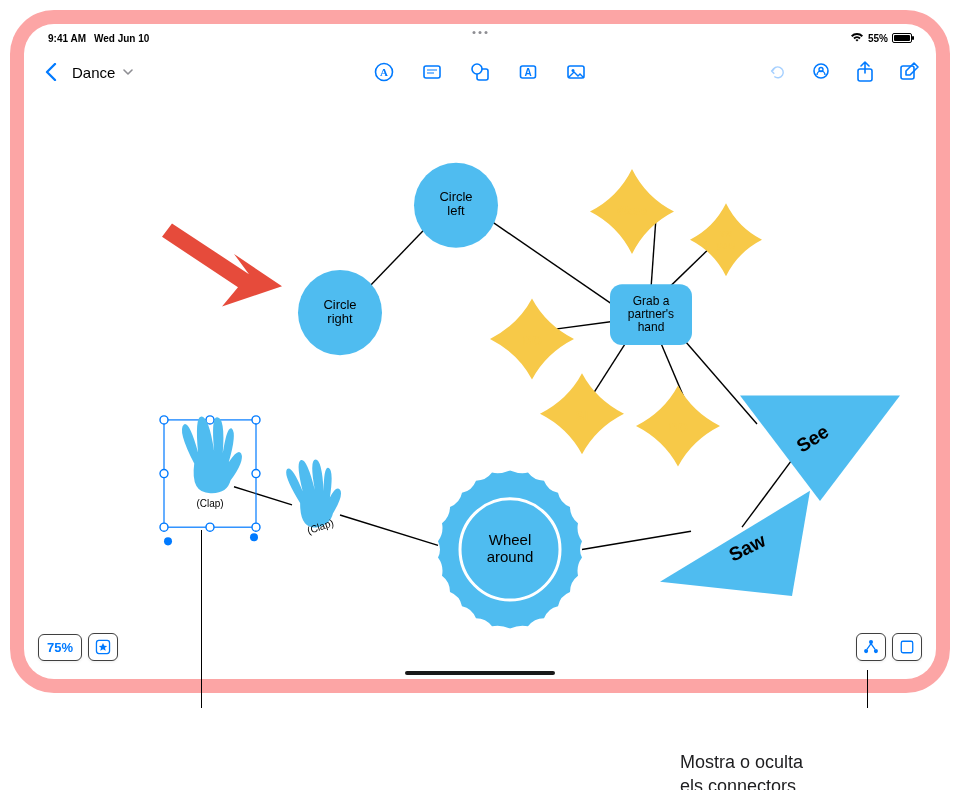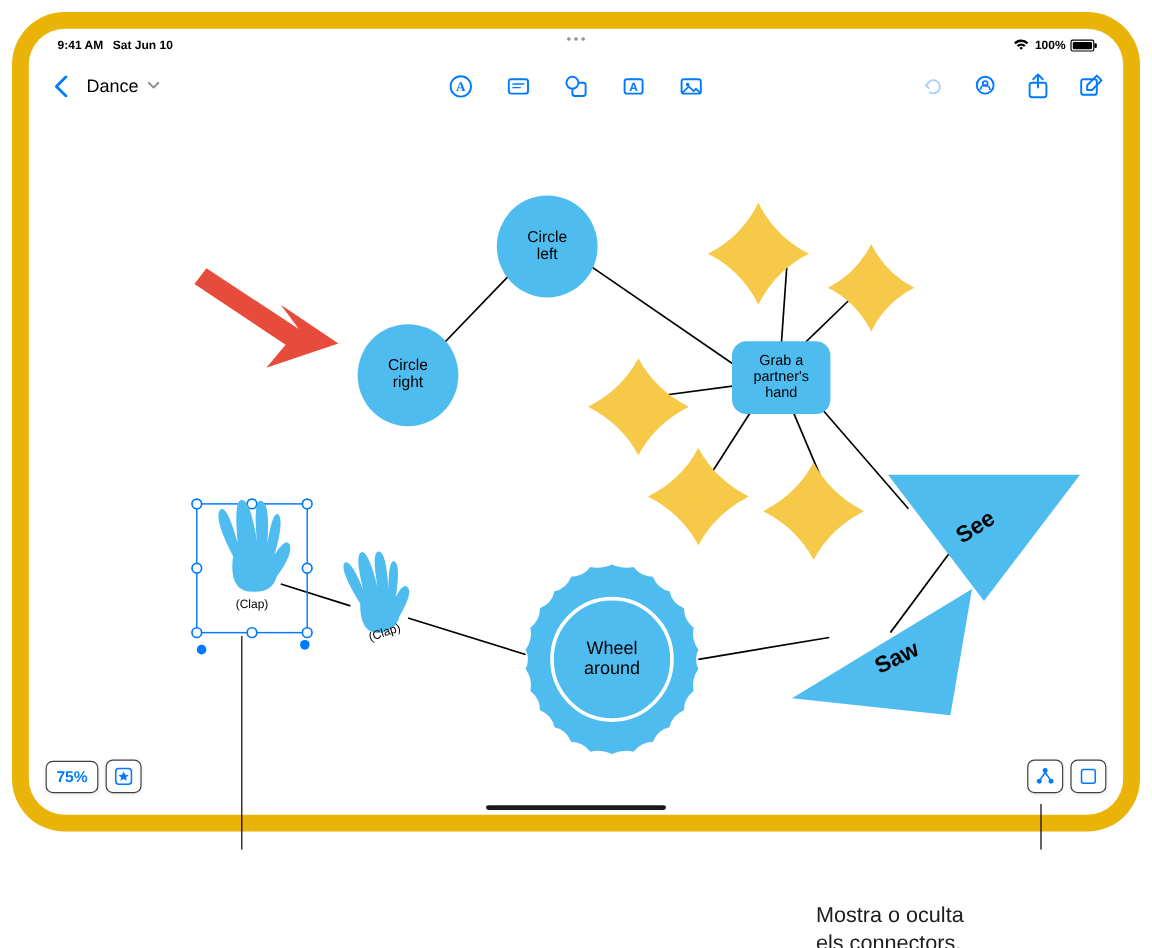--- a/index.html
+++ b/index.html
@@ -11,21 +11,21 @@
     background: #fff;
     font-family: -apple-system, "Helvetica Neue", Arial, sans-serif;
     font-size: 14px;
     color: #000;
     position: relative;
   }
   .device {
     position: absolute;
     left: 10px; top: 10px;
     width: 940px; height: 683px;
-    background: #eab308;
+    background: #fca5a5;
     border-radius: 44px;
     padding: 14px;
   }
   .screen {
     width: 100%; height: 100%;
     background: #fff;
     border-radius: 30px;
     position: relative;
     overflow: hidden;
   }
@@ -122,29 +122,29 @@
 
     <div class="pillbox">
         <span></span>
         <span></span>
         <span></span>
       </div>
 
     <div class="status-bar">
       <div class="status-left">
         <span>9:41 AM</span>
-        <span>Sat Jun 10</span>
+        <span>Wed Jun 10</span>
       </div>
       <div class="status-right">
         <span>
           <svg width="14" height="10" viewBox="0 0 14 10">
               <path d="M7 9.5 L8.5 8 A2.1 2.1 0 0 0 5.5 8 Z M3.3 5.8 A5.2 5.2 0 0 1 10.7 5.8 L9.3 7.2 A3.2 3.2 0 0 0 4.7 7.2 Z M1 3.5 A8.5 8.5 0 0 1 13 3.5 L11.6 4.9 A6.5 6.5 0 0 0 2.4 4.9 Z" fill="#000"></path>
             </svg>
         </span>
-        <span>100%</span>
+        <span>55%</span>
         <span class="battery">
             <span class="battery-fill"></span>
           </span>
       </div>
     </div>
 
     <div class="toolbar">
       <div class="tool-left">
         <div class="icon-btn chevron-back">
           <svg viewBox="0 0 12 18">

